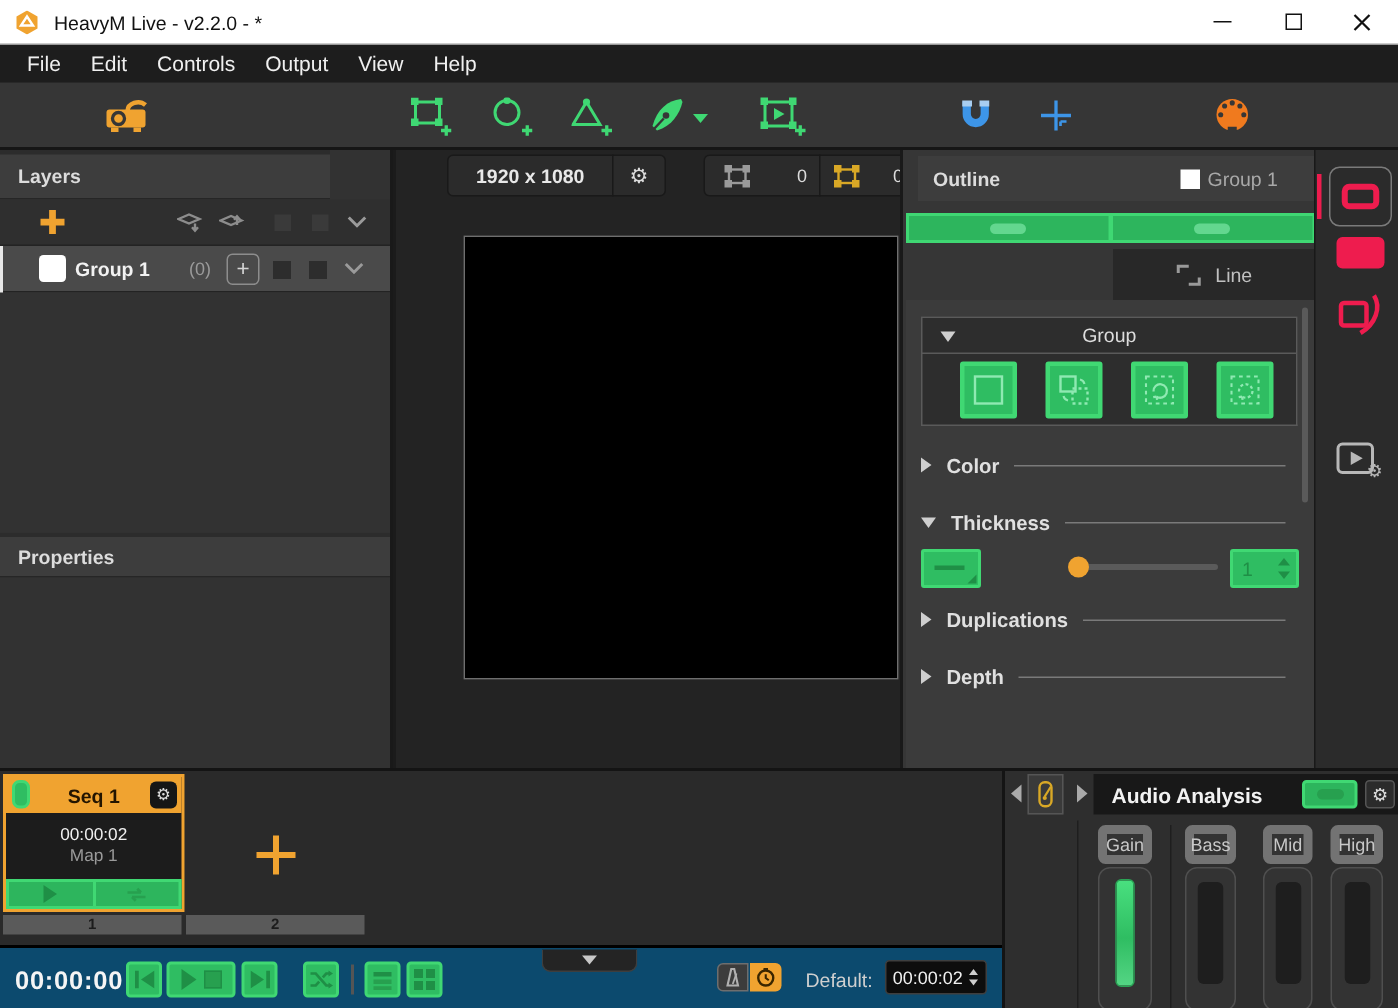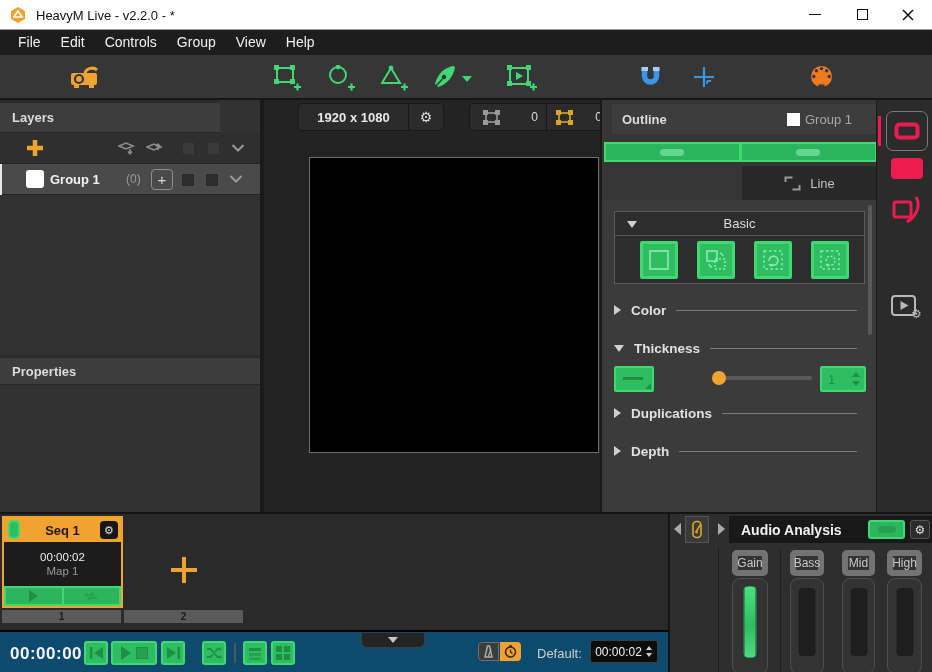--- a/index.html
+++ b/index.html
@@ -118,21 +118,21 @@
       <svg width="12" height="12" viewBox="0 0 12 12">
           <path d="M1 1 L11 11 M11 1 L1 11" stroke="#111" stroke-width="1.5"></path>
         </svg>
     </div>
   </div>
 
   <div class="abs menubar">
     <span class="menu-item">File</span>
     <span class="menu-item">Edit</span>
     <span class="menu-item">Controls</span>
-    <span class="menu-item">Group</span>
+    <span class="menu-item">Output</span>
     <span class="menu-item">View</span>
     <span class="menu-item">Help</span>
   </div>
 
   <div class="abs toolbar">
     <span class="abs" style="left:70px;top:10px;">
       <svg width="30" height="25" viewBox="0 0 30 25">
         <path d="M15 9 a7 6 0 0 1 12 -4" stroke="#F0A330" stroke-width="3" fill="none"></path>
         <rect x="1" y="8" width="26" height="12" rx="2" fill="#F0A330"></rect>
         <circle cx="9" cy="14" r="4" fill="none" stroke="#363636" stroke-width="2.2"></circle>
@@ -313,21 +313,21 @@
         <svg width="17" height="15" viewBox="0 0 17 15">
             <path d="M1.5 6 v-4.5 h7 M15.5 9 v4.5 h-7" fill="none" stroke="#9a9a9a" stroke-width="2"></path>
           </svg>
       </span>
       <span style="font-size:13px;color:#c0c0c0;">Line</span>
     </div>
 
     <div class="abs rp-content">
       <div class="abs basic-head">
         <div class="tri-d" style="position:absolute;left:12px;top:9px;"></div>
-        <span>Basic</span>
+        <span>Group</span>
       </div>
       <div class="abs basic-body">
         <div class="abs preset-btn" style="left:25px;">
           <svg width="24" height="24" viewBox="0 0 24 24">
               <rect x="3" y="3" width="18" height="18" fill="none" stroke="#8fe9b2" stroke-width="1.6"></rect>
             </svg>
         </div>
         <div class="abs preset-btn" style="left:82px;">
           <svg width="24" height="24" viewBox="0 0 24 24">
               <rect x="3" y="3" width="10" height="10" fill="none" stroke="#8fe9b2" stroke-width="1.6"></rect>

